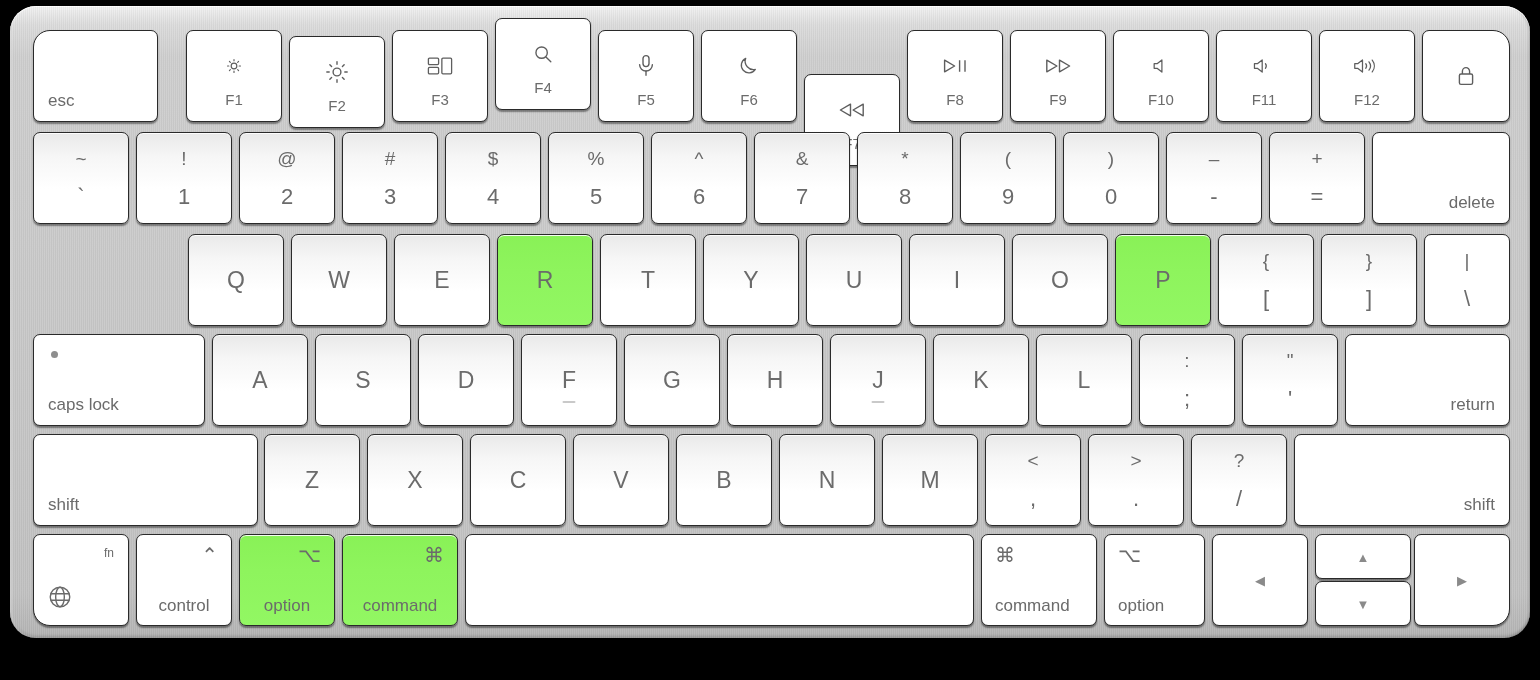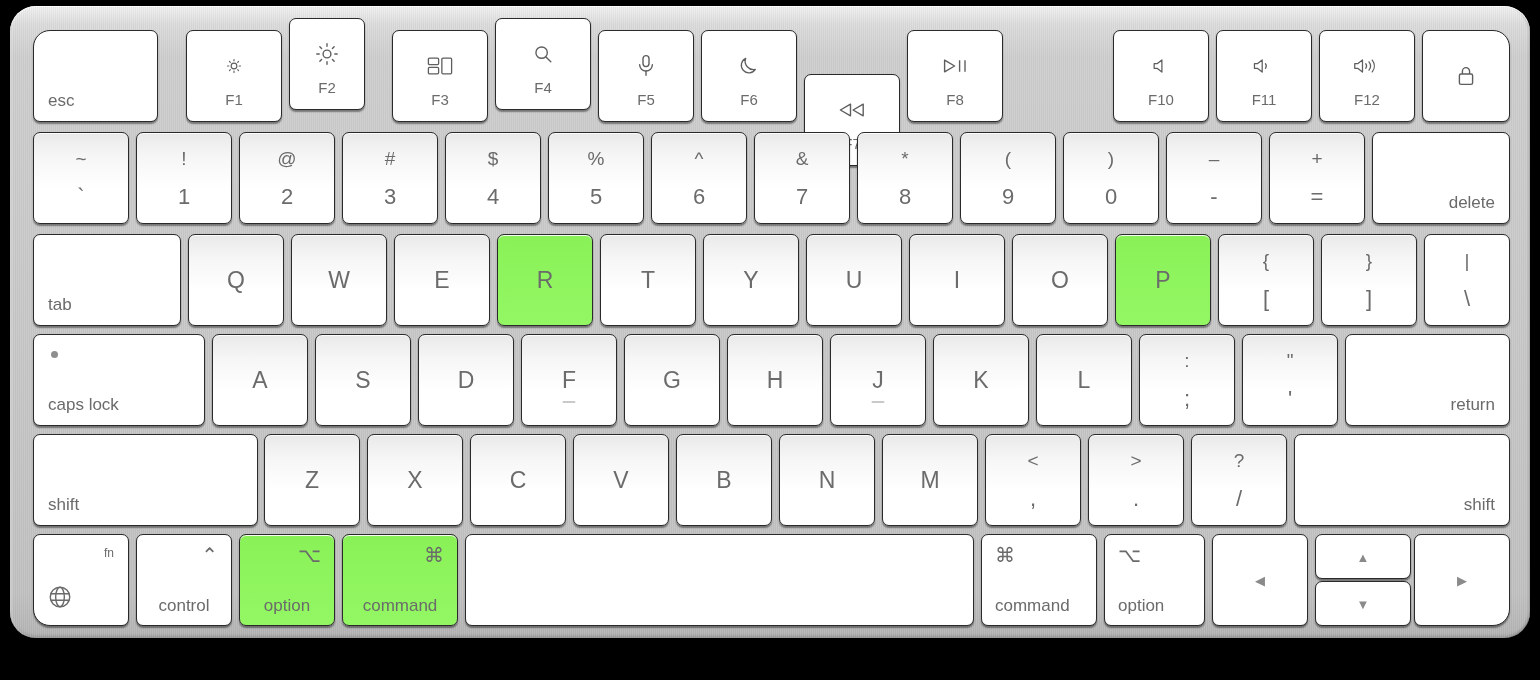--- a/index.html
+++ b/index.html
@@ -189,21 +189,21 @@
   <div class="key flat" style="left:186px; top:30px; width:96px; height:92px;">
     <span class="fn-icon">
       <svg width="20" height="20" viewBox="0 0 24 24" fill="none" stroke="currentColor" stroke-width="1.4" stroke-linecap="round">
         <circle cx="12" cy="12" r="3.4"></circle>
         <path d="M12 4.2v1.6M12 18.2v1.6M4.2 12h1.6M18.2 12h1.6M6.5 6.5l1.1 1.1M16.4 16.4l1.1 1.1M17.5 6.5l-1.1 1.1M7.6 16.4l-1.1 1.1"></path>
       </svg>
     </span>
     <span class="fn-text">F1</span>
   </div>
 
-  <div class="key flat" style="left:289px; top:18px; width:76px; height:92px;">
+  <div class="key flat" style="left:289px; top:36px; width:96px; height:92px;">
     <span class="fn-icon">
       <svg width="26" height="26" viewBox="0 0 24 24" fill="none" stroke="currentColor" stroke-width="1.3" stroke-linecap="round">
         <circle cx="12" cy="12" r="3.6"></circle>
         <path d="M12 2.6v2.2M12 19.2v2.2M2.6 12h2.2M19.2 12h2.2M5.4 5.4l1.6 1.6M17 17l1.6 1.6M18.6 5.4L17 7M7 17l-1.6 1.6"></path>
       </svg>
     </span>
     <span class="fn-text">F2</span>
   </div>
 
   <div class="key flat" style="left:392px; top:30px; width:96px; height:92px;">
@@ -260,20 +260,29 @@
   <div class="key flat" style="left:907px; top:30px; width:96px; height:92px;">
     <span class="fn-icon">
       <svg width="28" height="16" viewBox="0 0 28 16" fill="none" stroke="currentColor" stroke-width="1.4" stroke-linejoin="round">
         <path d="M3.6 2.2v11.6L13.6 8z"></path>
         <path d="M18.6 2.2v11.6M24 2.2v11.6"></path>
       </svg>
     </span>
     <span class="fn-text">F8</span>
   </div>
 
+  <div class="key flat" style="left:1010px; top:30px; width:96px; height:92px;">
+    <span class="fn-icon">
+      <svg width="30" height="16" viewBox="0 0 30 16" fill="none" stroke="currentColor" stroke-width="1.4" stroke-linejoin="round">
+        <path d="M3.8 2.2v11.6L13.9 8z"></path>
+        <path d="M16.5 2.2v11.6L26.6 8z"></path>
+      </svg>
+    </span>
+    <span class="fn-text">F9</span>
+  </div>
 
   <div class="key flat" style="left:1113px; top:30px; width:96px; height:92px;">
     <span class="fn-icon">
       <svg width="18" height="18" viewBox="0 0 20 20" fill="none" stroke="currentColor" stroke-width="1.4" stroke-linejoin="round">
         <path d="M11 3.2L5.6 7.4H2.4v5.2h3.2L11 16.8z"></path>
       </svg>
     </span>
     <span class="fn-text">F10</span>
   </div>
 
@@ -357,23 +366,20 @@
     <span class="lbl bot">-</span>
   </div>
   <div class="key" style="left:1269px; top:132px; width:96px; height:92px;">
     <span class="lbl top">+</span>
     <span class="lbl bot">=</span>
   </div>
   <div class="key flat" style="left:1372px; top:132px; width:138px; height:92px;">
     <span class="lbl br">delete</span>
   </div>
 
-  <div class="key flat" style="left:33px; top:234px; width:148px; height:92px;">
-    <span class="lbl bl">tab</span>
-  </div>
   <div class="key" style="left:188px; top:234px; width:96px; height:92px;">
     <span class="lbl center">Q</span>
   </div>
   <div class="key" style="left:291px; top:234px; width:96px; height:92px;">
     <span class="lbl center">W</span>
   </div>
   <div class="key" style="left:394px; top:234px; width:96px; height:92px;">
     <span class="lbl center">E</span>
   </div>
   <div class="key green" style="left:497px; top:234px; width:96px; height:92px;">

